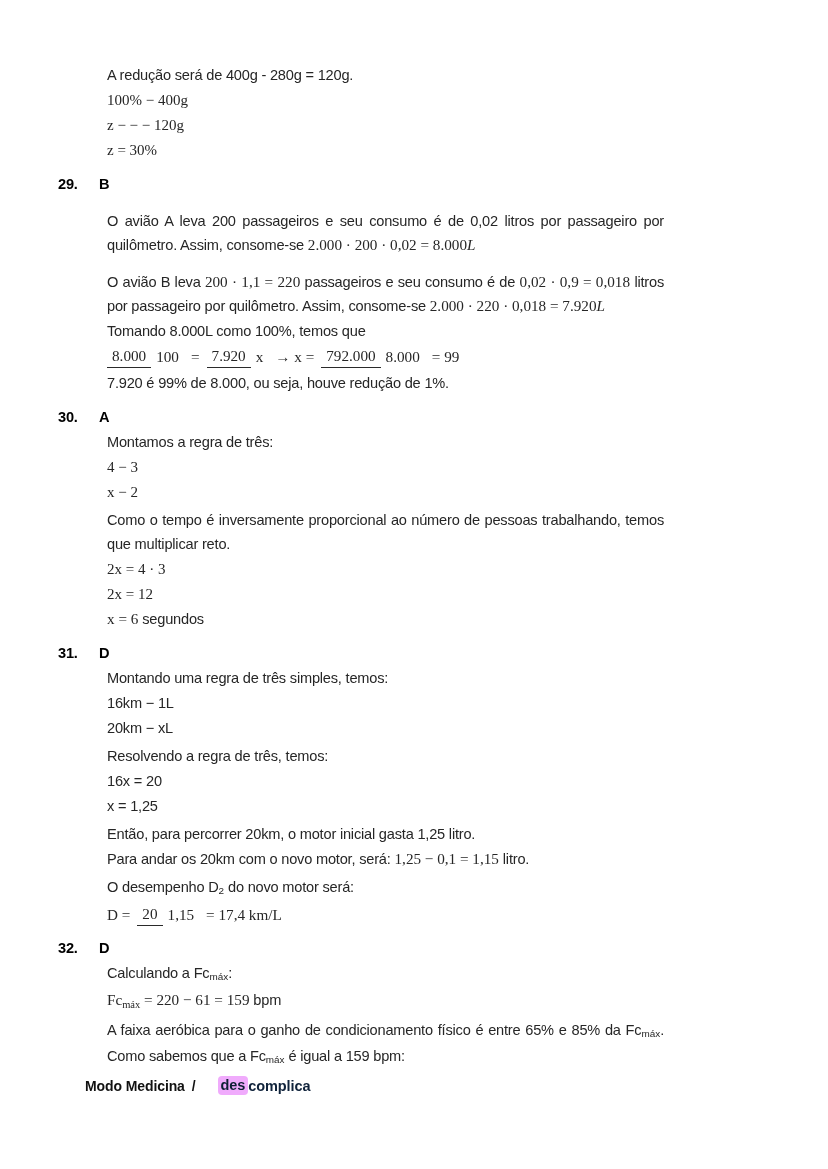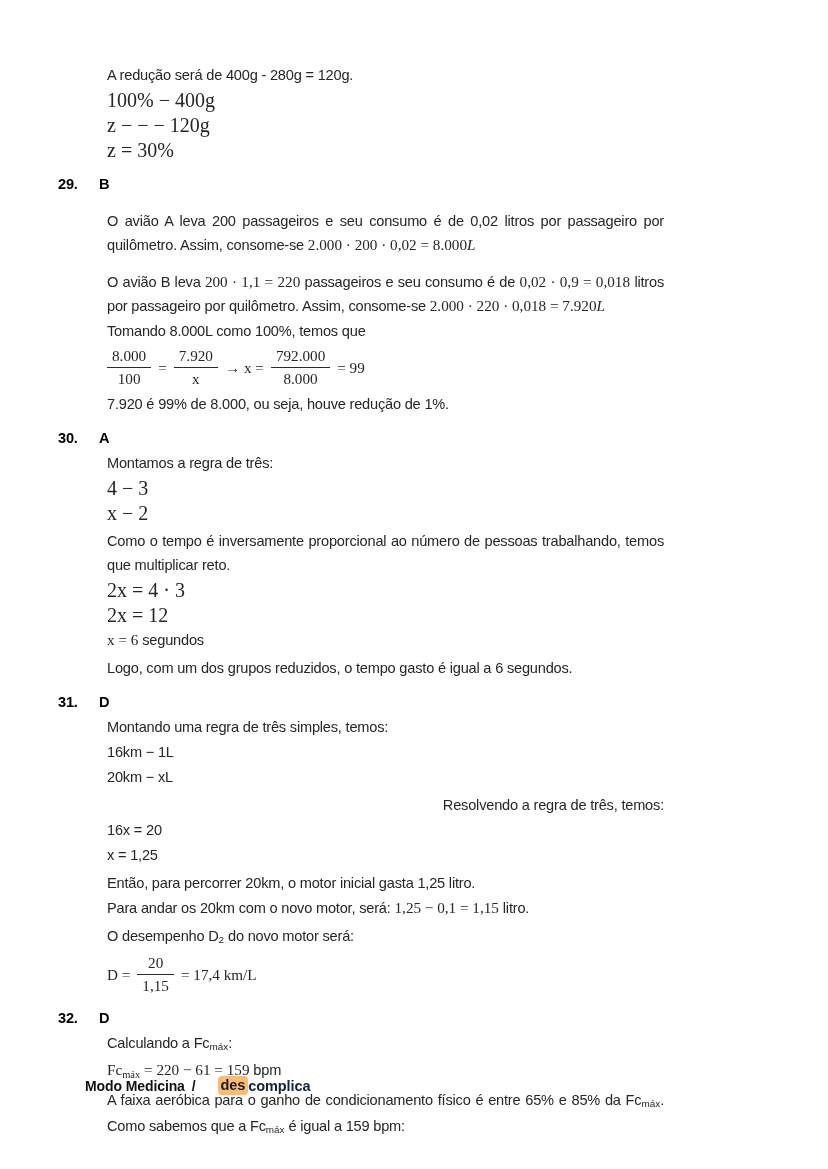--- a/index.html
+++ b/index.html
@@ -17,21 +17,21 @@
   .page {
     position: absolute;
     top: 0; left: 0;
     width: 740px; height: 1169px;
     padding: 62px 76px 0 107px;
   }
   p { line-height: 24px; margin: 1px 0; }
   .just { text-align: justify; margin-top: 13px; }
   .math {
     font-family: "Liberation Serif", serif;
-    font-size: 20px;
+    font-size: 15px;
     letter-spacing: 0;
   }
   .math-inline {
     font-family: "Liberation Serif", serif;
     font-size: 15.2px;
     letter-spacing: 0;
   }
   .it { font-style: italic; }
   .question { margin-top: 10px; position: relative; }
   .q-header {
@@ -47,21 +47,21 @@
     font-size: 15.2px;
     letter-spacing: 0;
     margin: 3px 0;
     display: flex;
     align-items: center;
     gap: 7px;
     line-height: 20px;
   }
   .frac {
     display: inline-flex;
-    flex-direction: column;
+    flex-direction: row;
     text-align: center;
     vertical-align: middle;
   }
   .frac .num {
     border-bottom: 1.3px solid #2a2a2a;
     padding: 0 5px 1px 5px;
   }
   .frac .den { padding: 1px 5px 0 5px; }
   sub {
     font-size: 0.68em;
@@ -139,31 +139,30 @@
     <div class="q-header">
       <span class="q-num">30.</span><span class="q-ans">A</span>
     </div>
     <p>Montamos a regra de três:</p>
     <p class="math">4 − 3</p>
     <p class="math">x − 2</p>
     <p class="just" style="margin-top:4px;">Como o tempo é inversamente proporcional ao número de pessoas trabalhando, temos que multiplicar reto.</p>
     <p class="math">2x = 4 · 3</p>
     <p class="math">2x = 12</p>
     <p><span class="math-inline">x = 6</span><span> segundos</span></p>
-    <p style="margin-top:4px;">Logo, com um dos grupos reduzidos, o tempo gasto é igual a 6 segundos.</p>
   </section>
 
   <section class="question">
     <div class="q-header">
       <span class="q-num">31.</span><span class="q-ans">D</span>
     </div>
     <p>Montando uma regra de três simples, temos:</p>
     <p>16km − 1L</p>
     <p>20km − xL</p>
-    <p style="margin-top:4px;text-align:right;">Resolvendo a regra de três, temos:</p>
+    <p style="margin-top:4px;">Resolvendo a regra de três, temos:</p>
     <p>16x = 20</p>
     <p>x = 1,25</p>
     <p style="margin-top:4px;">Então, para percorrer 20km, o motor inicial gasta 1,25 litro.</p>
     <p style=""><span>Para andar os 20km com o novo motor, será: </span><span class="math-inline">1,25 − 0,1 = 1,15</span><span> litro.</span></p>
     <p style="margin-top:4px;"><span>O desempenho D</span><sub>2</sub><span> do novo motor será:</span></p>
     <div class="eq-line">
       <span>D =</span>
       <span class="frac">
           <span class="num">20</span>
           <span class="den">1,15</span>
@@ -180,16 +179,16 @@
     <p><span class="math-inline">Fc</span><sub class="math-inline" style="font-size:10.5px;">máx</sub><span class="math-inline"> = 220 − 61 = 159 </span><span>bpm</span></p>
     <p class="just" style="margin-top:4px;"><span>A faixa aeróbica para o ganho de condicionamento físico é entre 65% e 85% da Fc</span><sub>máx</sub><span>. Como sabemos que a Fc</span><sub>máx</sub><span> é igual a 159 bpm:</span></p>
   </section>
 
 </div>
 
 <div class="footer">
   <span class="brand">Modo Medicina</span>
   <span class="sep">/</span>
   <span class="logo">
-    <span class="hl" style="background-color: #fdba74;">des</span>
+    <span class="hl" style="background-color: #f0abfc;">des</span>
       <span>complica</span>
   </span>
 </div>
 
 </body></html>

